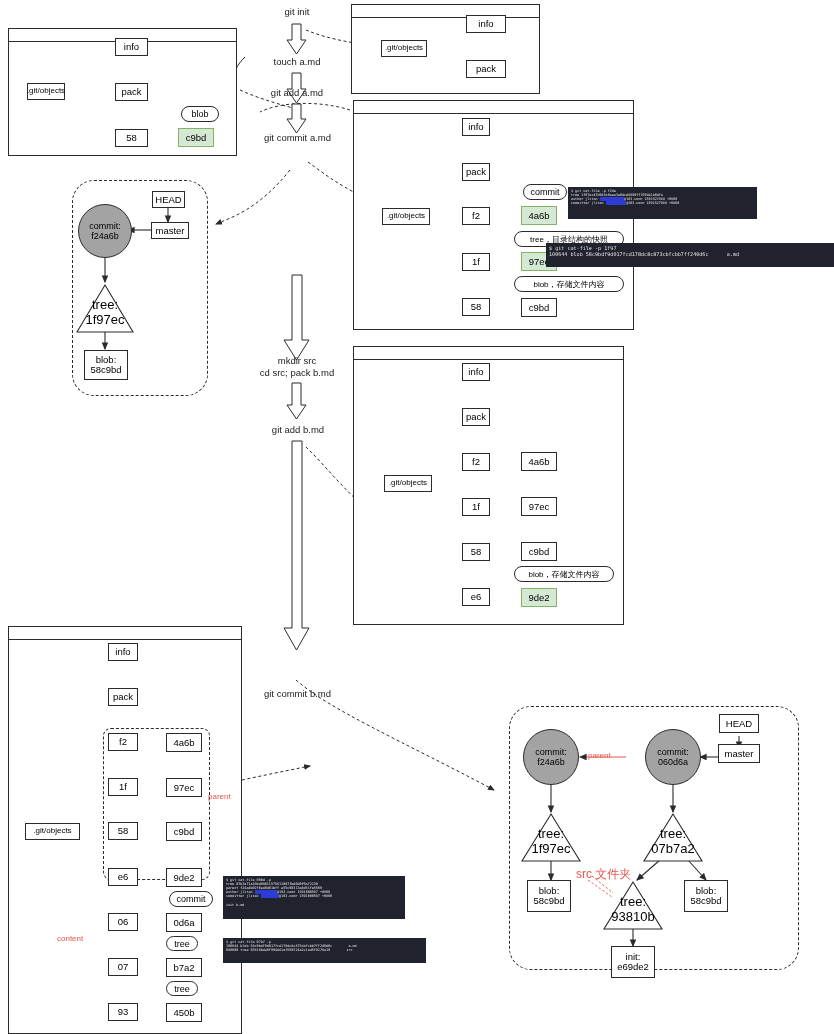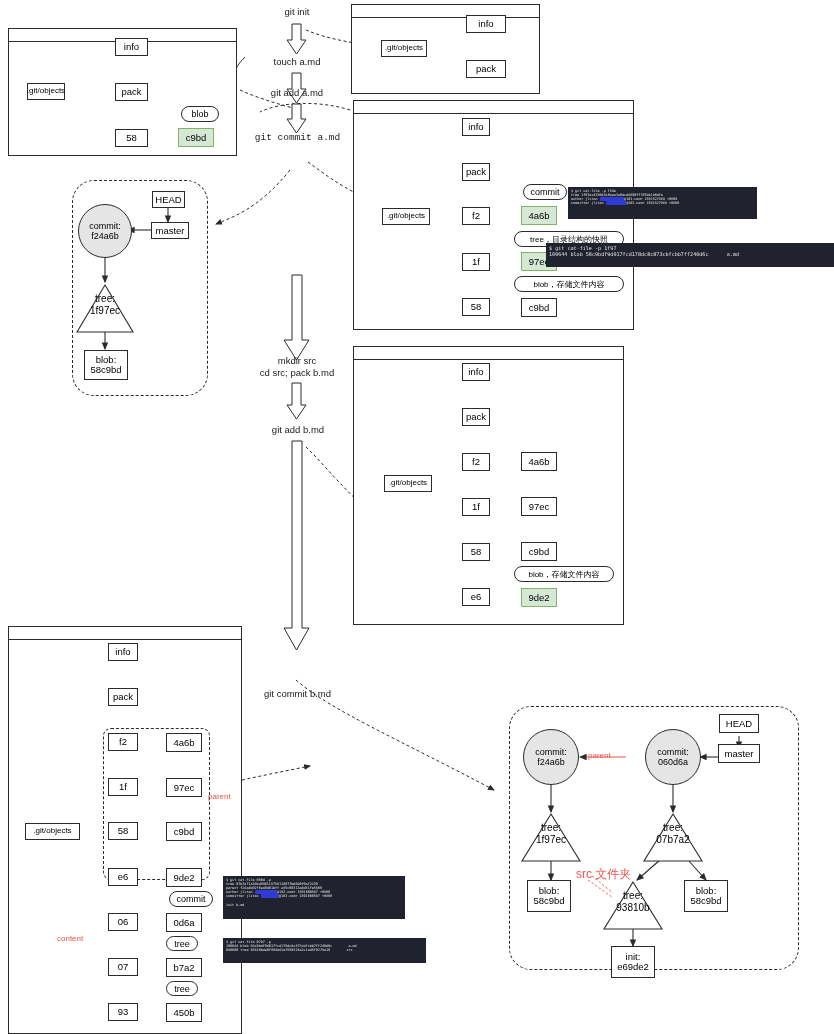--- a/index.html
+++ b/index.html
@@ -25,28 +25,28 @@
   .rnd{
     border:1px solid #2b2b2b;border-radius:10px;background:#fff;
     display:flex;align-items:center;justify-content:center;
     font-size:9px;padding:0 4px;white-space:nowrap;
   }
   .red{color:#e8554d;font-size:8px;white-space:nowrap;}
   .redd{color:#e8554d;font-size:12px;white-space:nowrap;}
 
   
   .circ{
-    border:1.3px solid #2b2b2b;border-radius:50%;background:#e5e5e5;
+    border:1.3px solid #2b2b2b;border-radius:50%;background:#a3a3a3;
     display:flex;align-items:center;justify-content:center;
     font-size:9px;line-height:1.15;text-align:center;white-space:pre;
   }
   .tri-wrap{position:absolute;}
   .tri-wrap .tri-txt{
-    position:absolute;left:0;right:0;bottom:16px;text-align:center;
-    font-size:10px;line-height:1.15;white-space:pre;
+    position:absolute;left:0;right:0;bottom:4px;text-align:center;
+    font-size:13px;line-height:1.15;white-space:pre;
   }
 
   
   .term{
     background:#20232e;color:#e6e6e6;
     font-family:"DejaVu Sans Mono","Liberation Mono",monospace;
     padding:2px 3px;box-sizing:border-box;overflow:hidden;
   }
   .term .ln{white-space:pre;}
   .term.t-xs .ln{font-size:3.4px;line-height:4.1px;}
@@ -349,19 +349,19 @@
 58c9bd</div>
   <div class="abs nbox" style="left:684px;top:880px;width:44px;height:32px;">blob:
 58c9bd</div>
   <div class="abs nbox" style="left:611px;top:946px;width:44px;height:32px;">init:
 e69de2</div>
   <div class="abs redd" style="left:576px;top:866px;">src 文件夹</div>
 
   <div class="abs lbl" style="left:252px;top:6px;width:90px;">git init</div>
   <div class="abs lbl" style="left:252px;top:56px;width:90px;">touch a.md</div>
   <div class="abs lbl" style="left:247px;top:87px;width:100px;">git add a.md</div>
-  <div class="abs lbl" style="left:240px;top:132px;width:115px;font-family:Liberation Mono, monospace;">git commit a.md</div>
+  <div class="abs lbl" style="left:240px;top:132px;width:115px;">git commit a.md</div>
   <div class="abs lbl" style="left:236px;top:355px;width:122px;">mkdir src
 cd src; pack b.md</div>
   <div class="abs lbl" style="left:248px;top:424px;width:100px;">git add b.md</div>
   <div class="abs lbl" style="left:240px;top:656px;width:115px;margin-top:32px;">git commit b.md</div>
 
 </div>
 
 </body></html>

